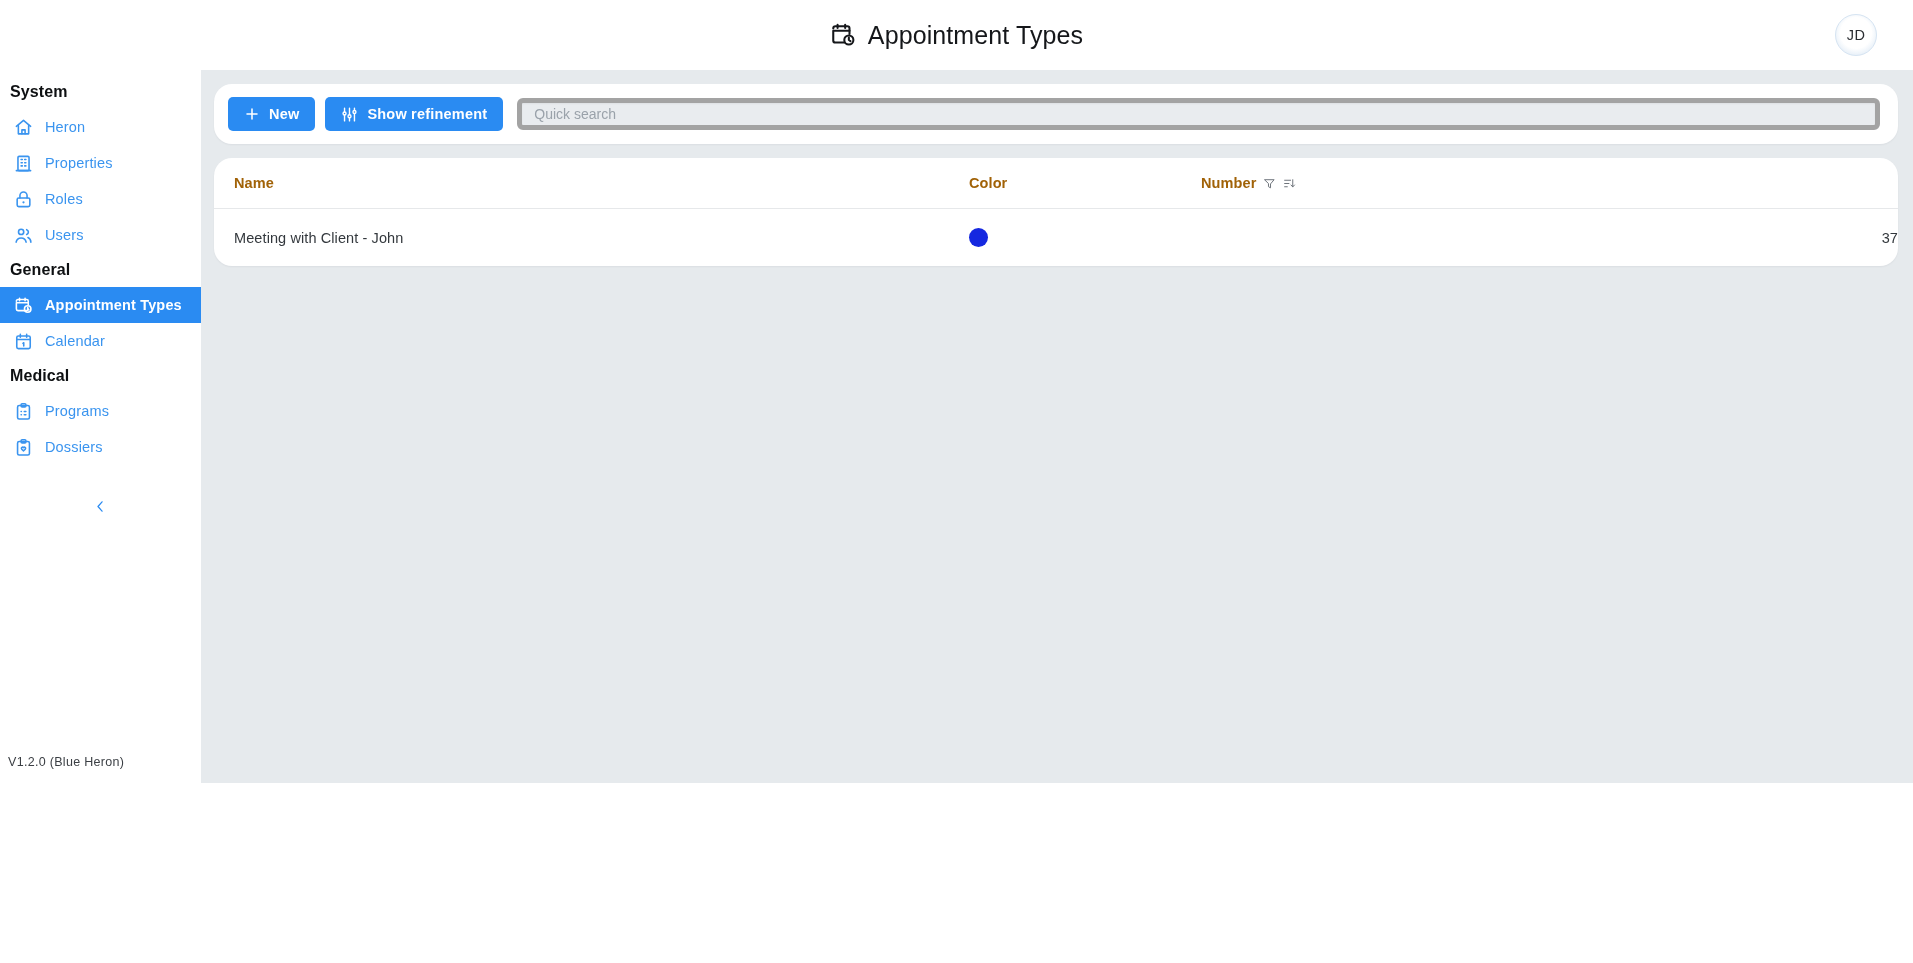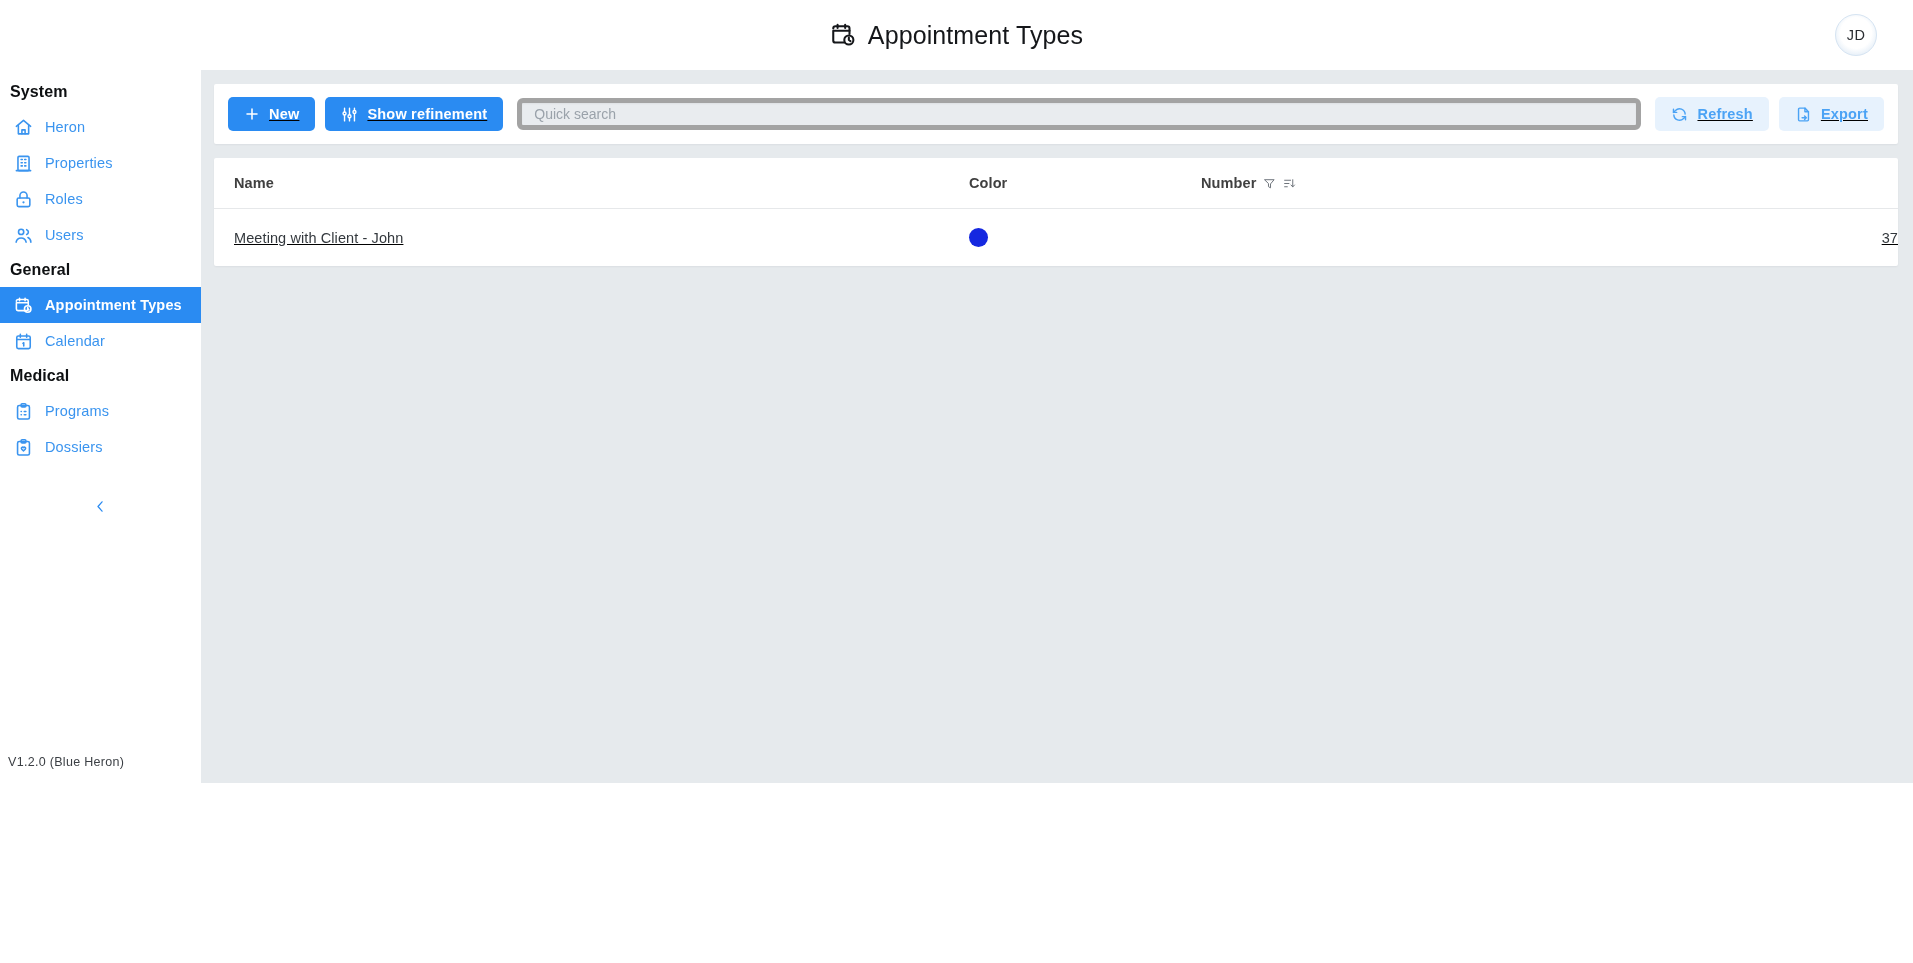--- a/index.html
+++ b/index.html
@@ -153,23 +153,22 @@
   .main {
     flex: 1;
     background: #e6eaed;
     padding: 14px 15px 0 13px;
     min-width: 0;
     overflow: hidden;
   }
 
   .card {
     background: #ffffff;
-    border-radius: 2px;
+    border-radius: 18px;
     box-shadow: 0 1px 2px rgba(16,24,40,0.05);
-    text-decoration: underline;
   }
 
   
   .toolbar-card {
     padding: 13px 14px;
     display: flex;
     align-items: center;
     gap: 10px;
     margin-bottom: 14px;
   }
@@ -216,21 +215,21 @@
   .table-card { overflow: hidden; }
   table.grid {
     width: 100%;
     border-collapse: collapse;
     table-layout: fixed;
   }
   table.grid th {
     text-align: left;
     font-size: 14.5px;
     font-weight: 700;
-    color: #404040;
+    color: #a16207;
     padding: 17px 0 17px 0;
     border-bottom: 1px solid #e6e8ea;
     letter-spacing: 0.1px;
   }
   table.grid td {
     font-size: 14.5px;
     color: #33383d;
     padding: 19px 0 19px 0;
     letter-spacing: 0.1px;
   }
@@ -427,43 +426,20 @@
               <circle cx="19" cy="8.5" r="2.1"></circle>
             </svg>
           </span>
           <span>Show refinement</span>
         </button>
 
         <div class="search-wrap">
           <input class="search-input" type="text" placeholder="Quick search" style="">
         </div>
 
-        <div class="toolbar-right">
-          <button class="btn btn-soft">
-            <span>
-              <svg width="17" height="17" viewBox="0 0 24 24" fill="none" stroke="#4ba3f5" stroke-width="2" stroke-linecap="round" stroke-linejoin="round">
-                <path d="M20 11.5a8 8 0 0 0-13.7-5.2L3.5 9"></path>
-                <path d="M4 12.5a8 8 0 0 0 13.7 5.2L20.5 15"></path>
-                <path d="M3.5 4.5V9h4.5M20.5 19.5V15H16"></path>
-              </svg>
-            </span>
-            <span>Refresh</span>
-          </button>
-
-          <button class="btn btn-soft">
-            <span>
-              <svg width="17" height="17" viewBox="0 0 24 24" fill="none" stroke="#4ba3f5" stroke-width="2" stroke-linecap="round" stroke-linejoin="round">
-                <path d="M14 3H6.5A1.5 1.5 0 0 0 5 4.5v15A1.5 1.5 0 0 0 6.5 21h11a1.5 1.5 0 0 0 1.5-1.5V8z"></path>
-                <path d="M14 3v5h5"></path>
-                <path d="M10 16.5h6M13.5 14l2.5 2.5-2.5 2.5"></path>
-              </svg>
-            </span>
-            <span>Export</span>
-          </button>
-        </div>
       </div>
 
       <div class="card table-card">
         <table class="grid">
           <thead>
             <tr>
               <th class="col-name">
                 <span class="th-inner">
                   <span>Name</span>
                 </span>

